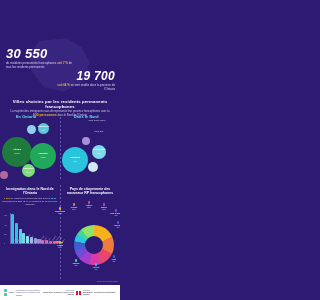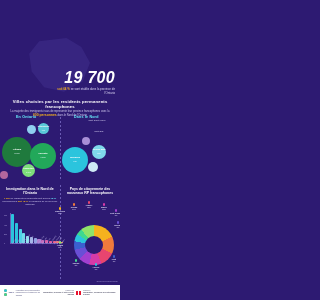--- a/index.html
+++ b/index.html
@@ -29,21 +29,21 @@
   
   .kpiwrap{position:absolute;left:0;top:42px;width:120px;height:56px;}
   .mapshape{position:absolute;left:28px;top:-4px;width:62px;height:56px;
     background:#3b2a86;clip-path:polygon(18% 6%,62% 0%,86% 16%,100% 44%,88% 78%,58% 96%,26% 88%,6% 60%,2% 28%);
     opacity:.75;}
   .kpi1{position:absolute;left:6px;top:4px;}
   .kpi-num{font-size:13px;font-weight:bold;font-style:italic;color:#ffffff;letter-spacing:.3px;}
   .kpi-sub{font-size:2.9px;line-height:3.6px;color:#d8d2f2;max-width:72px;margin-top:1px;}
   .kpi-hl{color:#f5b21e;font-weight:bold;}
   .kpi2{position:absolute;right:5px;top:27px;text-align:right;}
-  .kpi2 .kpi-num{font-size:16px;}
+  .kpi2 .kpi-num{font-size:12px;}
   .kpi2 .kpi-sub{max-width:62px;margin-left:auto;text-align:right;}
 
   
   .intro{position:absolute;left:0;top:99px;width:120px;text-align:center;}
   .intro-title{font-size:4.2px;font-weight:bold;color:#ffffff;letter-spacing:.15px;}
   .intro-sub{font-size:2.7px;line-height:3.4px;color:#cfc7ee;margin:1.2px auto 0;max-width:104px;}
   .intro-big{color:#f5b21e;font-weight:bold;font-size:3.4px;}
 
   
   .bubzone{position:absolute;left:0;top:115px;width:120px;height:68px;}
@@ -102,20 +102,28 @@
 </style>
 </head>
 <body>
 
 <div class="sheet">
 
 
   <div class="kpiwrap">
     <div class="mapshape"></div>
 
+    <div class="kpi1">
+      <div class="kpi-num">30 550</div>
+      <div class="kpi-sub">
+        <span>de residents permanents francophones</span>
+        <span class="kpi-hl">soit 7 %</span>
+        <span>de tous les residents permanents</span>
+      </div>
+    </div>
 
     <div class="kpi2">
       <div class="kpi-num">19 700</div>
       <div class="kpi-sub">
         <span class="kpi-hl">soit 64 %</span>
         <span>se sont etablis dans la province de l'Ontario</span>
       </div>
     </div>
   </div>
 

